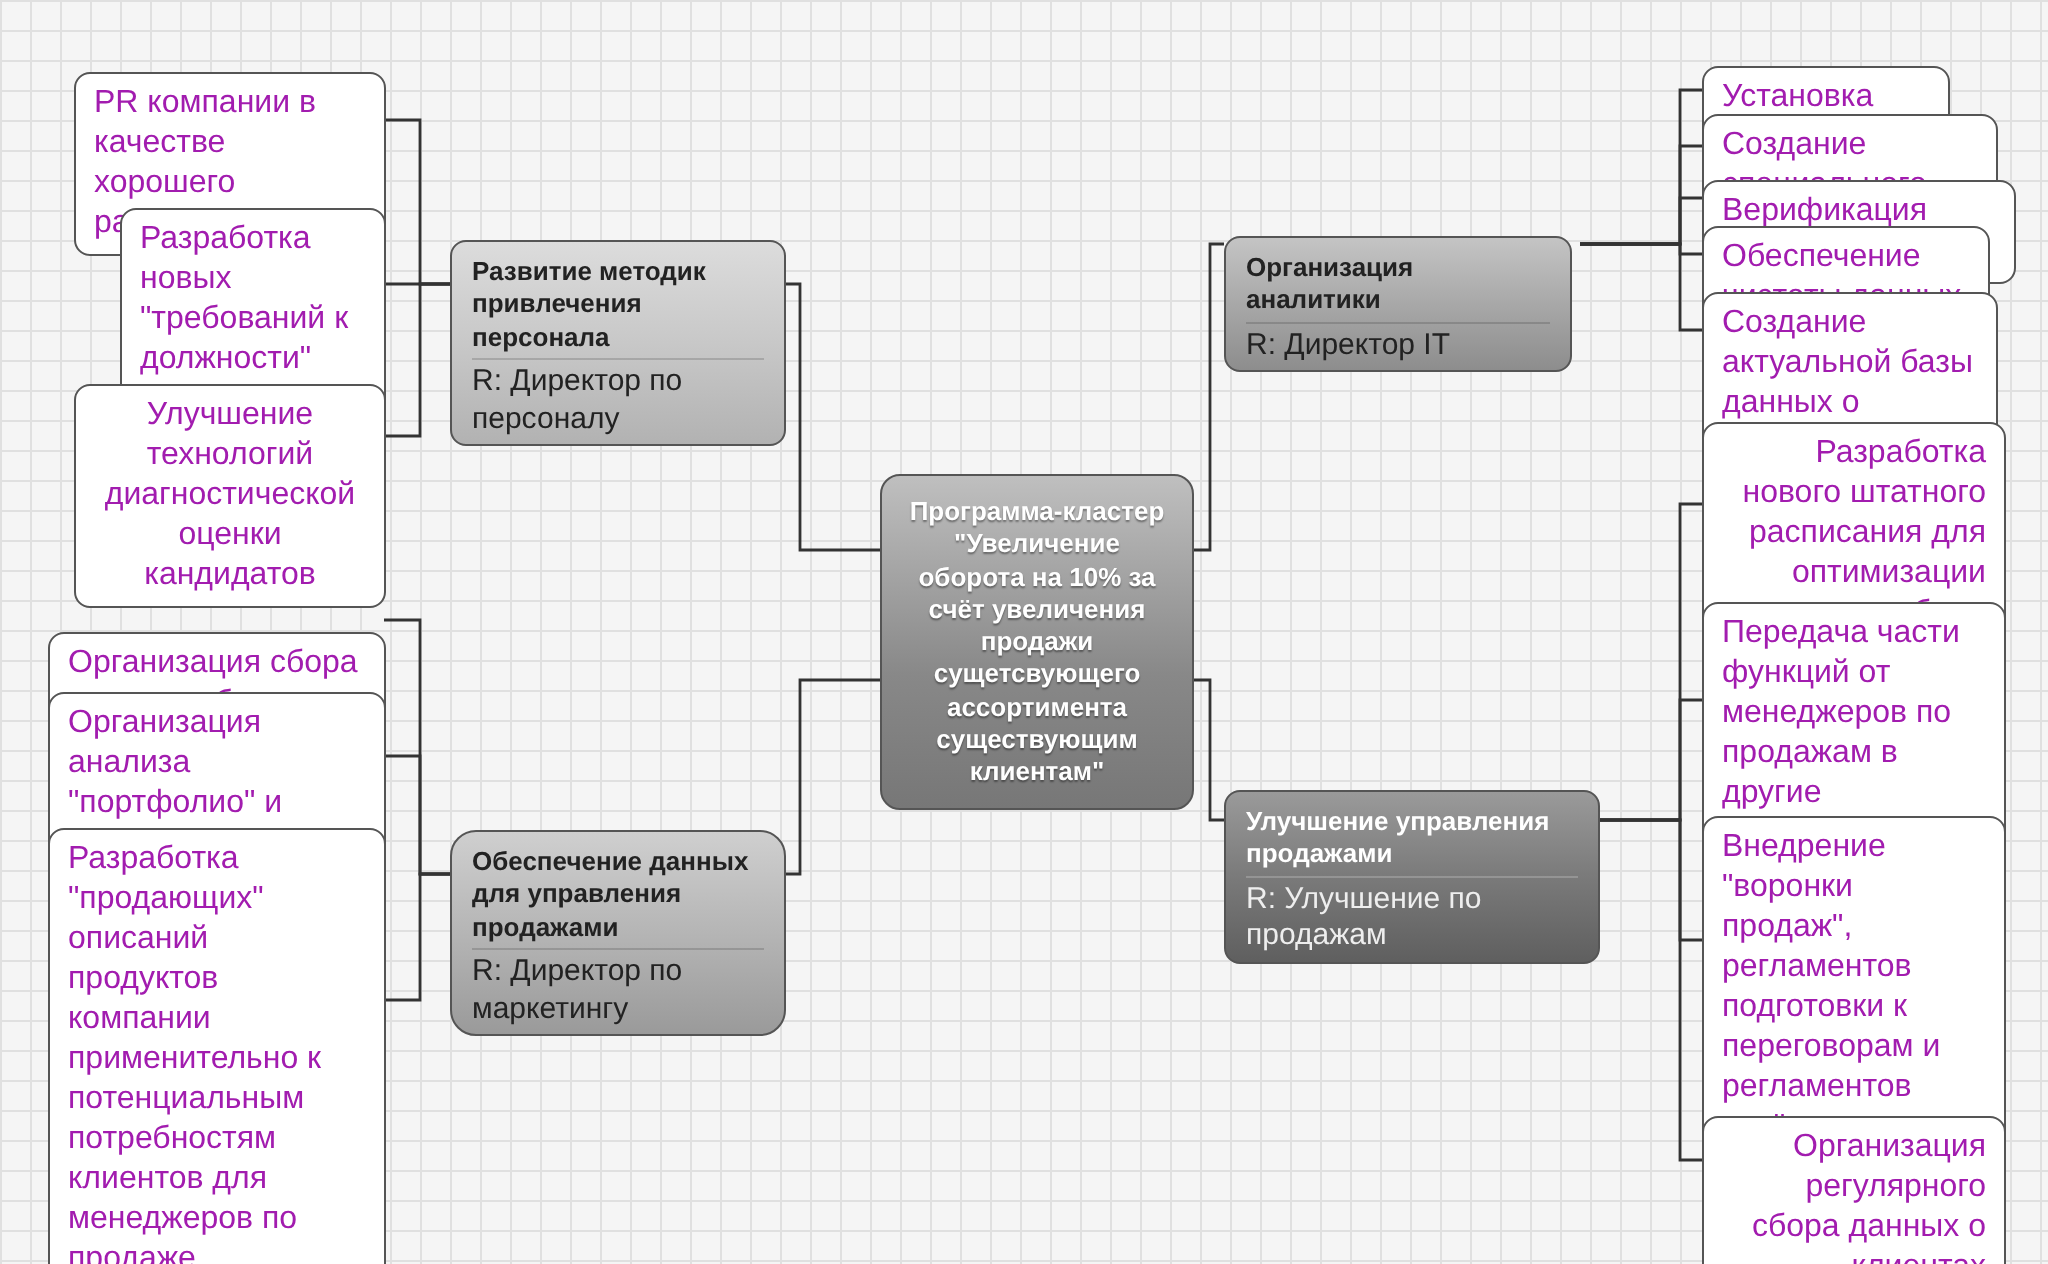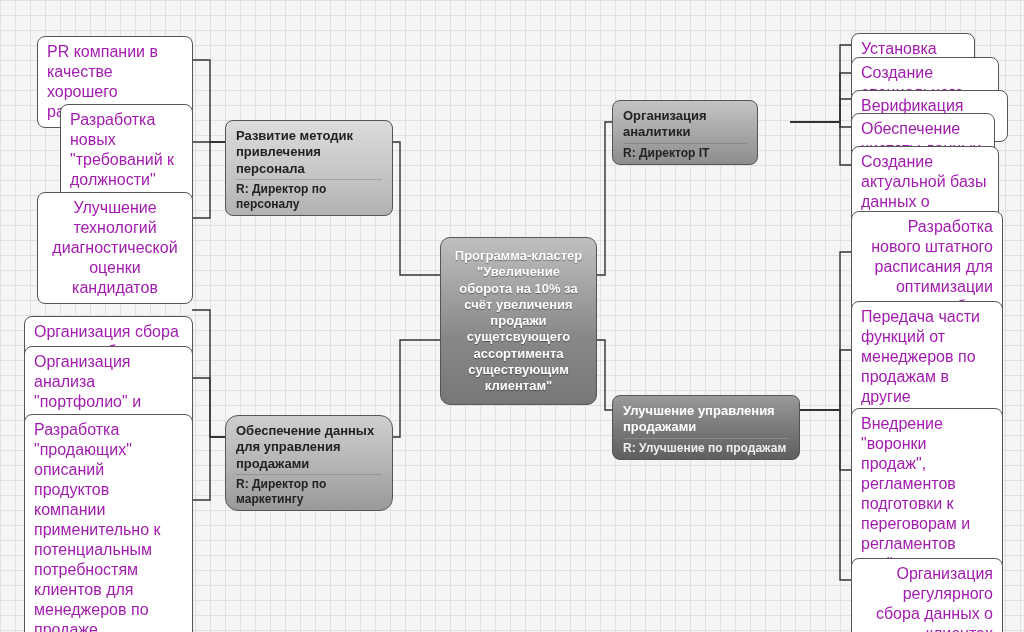--- a/index.html
+++ b/index.html
@@ -41,22 +41,22 @@
     font-size: 13px;
     font-weight: 600;
     border-radius: 8px;
     padding: 7px 10px 3px 10px;
   }
   .b-light { background: linear-gradient(to bottom,#dcdcdc,#c8c8c8 50%,#b2b2b2); }
   .b-med  { background: linear-gradient(to bottom,#cfcfcf,#b5b5b5 50%,#9a9a9a); border-radius: 13px; }
   .b-def  { background: linear-gradient(to bottom,#c4c4c4,#a8a8a8 50%,#8d8d8d); }
   .b-dark { background: linear-gradient(to bottom,#9a9a9a,#7a7a7a 50%,#5f5f5f); color:#fff; }
   .resp {
-    font-size: 12px;
-    font-weight: 700;
+    font-size: 15px;
+    font-weight: 400;
     color: #222;
     margin-top: 2px;
     padding-top: 2px;
     border-top: 1px solid rgba(0,0,0,0.15);
   }
   .b-dark .resp { color:#eee; border-top-color: rgba(255,255,255,0.2);}
   svg.lines { position:absolute; top:0; left:0; width:1024px; height:632px; pointer-events:none; }
   svg.lines path { stroke:#333; stroke-width:1.4; fill:none; }
 </style>
 </head>
@@ -108,21 +108,21 @@
   <div>Обеспечение данных для управления продажами</div>
   <div class="resp">R: Директор по маркетингу</div>
 </div>
 <div class="node" style="left:24px; top:278px; width:169px;margin-top:38px;">
   <span>Организация сбора данных о бизнесе клиентов категорий АА и АБ</span></div>
 <div class="node" style="left:24px; top:346px; width:169px;">
   <span>Организация анализа "портфолио" и политики продаж конкурентов</span></div>
 <div class="node" style="left:24px; top:414px; width:169px;">
   <span>Разработка "продающих" описаний продуктов компании применительно к потенциальным потребностям клиентов для менеджеров по продаже</span></div>
 
-<div class="node branch-node b-def" style="left:612px; top:100px; width:146px;">
+<div class="node branch-node b-def" style="left:612px; top:118px; width:174px;">
   <div>Организация аналитики</div>
   <div class="resp">R: Директор IT</div>
 </div>
 <div class="node" style="left:851px; top:33px; width:124px;">
   <span>Установка нового ПО</span></div>
 <div class="node" style="left:851px; top:57px; width:148px;">
   <span>Создание специального подразделения</span></div>
 <div class="node" style="left:851px; top:90px; width:157px;">
   <span>Верификация базы данных</span></div>
 <div class="node" style="left:851px; top:113px; width:144px;">

